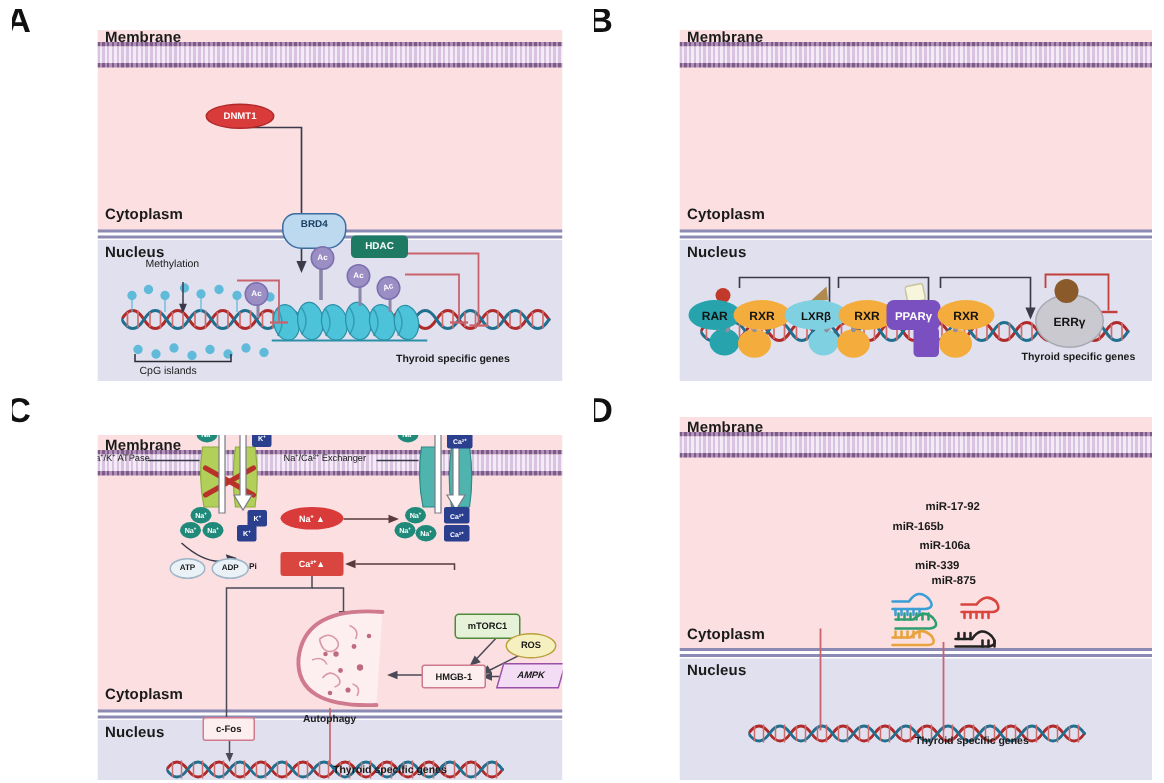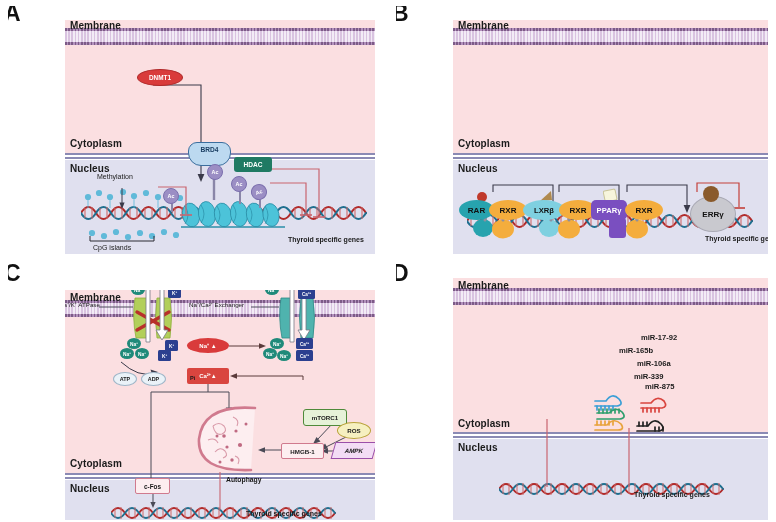--- a/index.html
+++ b/index.html
@@ -26,21 +26,21 @@
   .nuc-env i{position:absolute;left:0;right:0;height:2px;background:#8b8ab4;display:block;}
 
   .zone-label{position:absolute;font-size:10px;color:#1a1a1a;font-weight:bold;letter-spacing:.1px;z-index:30;white-space:nowrap;}
 
   
   .dna{position:absolute;z-index:5;}
   .dna svg{display:block;}
 
   
   .lbl{position:absolute;font-size:7px;color:#1a1a1a;white-space:nowrap;z-index:22;}
-  .lbl-b{font-weight:bold;margin-left:24px;}
+  .lbl-b{font-weight:bold;}
 
   .ellipse{position:absolute;display:flex;align-items:center;justify-content:center;
            border-radius:50%;font-size:7px;white-space:nowrap;z-index:20;text-align:center;}
   .rbox{position:absolute;display:flex;align-items:center;justify-content:center;
         font-size:7px;white-space:nowrap;z-index:20;text-align:center;}
 
   .connector{position:absolute;z-index:12;}
   .connector svg{display:block;overflow:visible;}
 </style>
 </head>

